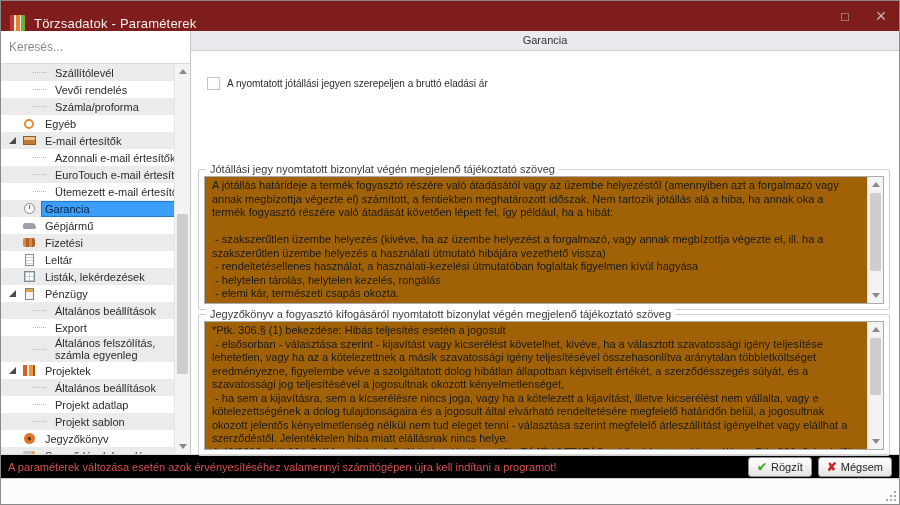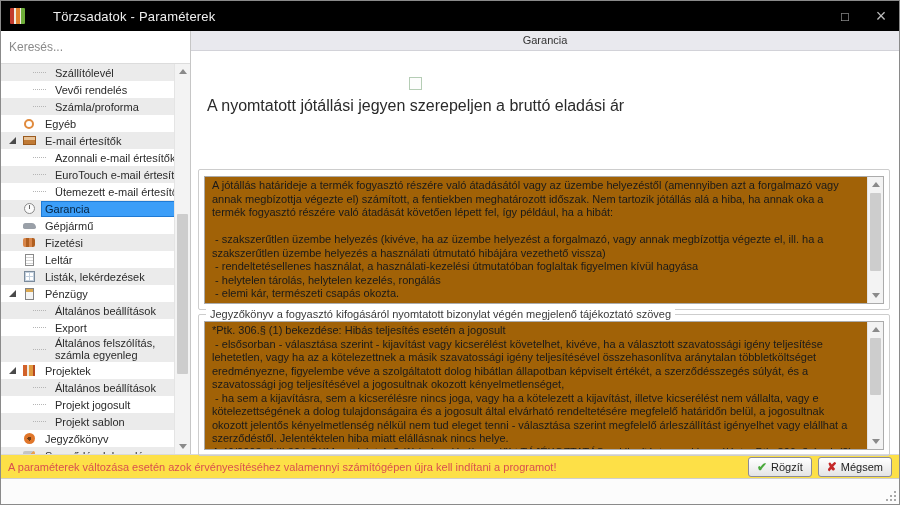--- a/index.html
+++ b/index.html
@@ -1,18 +1,18 @@
 <!DOCTYPE html>
 <html><head>
 <meta charset="utf-8">
 <style>
   html,body{margin:0;padding:0;background:#c9c9c9;font-family:"Liberation Sans",sans-serif;}
   .window{position:relative;width:900px;height:505px;box-sizing:border-box;border:1px solid #8a8a8a;background:#fff;overflow:hidden;}
   
-  .titlebar{height:30px;background:#000000;display:flex;align-items:center;gap:19px;}
+  .titlebar{height:30px;background:#7f1d1d;display:flex;align-items:flex-end;}
   .app-icon{width:15px;height:16px;margin-left:9px;border-radius:1px;
     background:linear-gradient(90deg,#c23b2e 0 4px,#f0ece0 4px 6px,#e0812f 6px 10px,#f0ece0 10px 11px,#6fae3a 11px 15px);}
   .title{color:#efefef;font-size:13px;margin-left:9px;letter-spacing:.2px;}
   .winbtns{margin-left:auto;display:flex;height:100%;}
   .winbtn{width:36px;height:100%;display:flex;align-items:center;justify-content:center;color:#bdbdbd;font-size:13px;cursor:default;}
   .winbtn.close{font-size:18px;}
   
   .frame{display:flex;height:423px;}
   .sidebar{width:190px;box-sizing:border-box;border-right:1px solid #c6c6c6;display:flex;flex-direction:column;background:#fff;}
   .search{height:26px;box-sizing:border-box;border:none;border-bottom:1px solid #dcdcdc;outline:none;padding:16px 8px;font-size:12px;color:#555;font-family:"Liberation Sans",sans-serif;}
@@ -47,30 +47,30 @@
   .vsb{width:15px;background:#f3f3f3;position:relative;flex:0 0 15px;border-left:1px solid #e4e4e4;}
   .sb-btn{height:15px;display:flex;align-items:center;justify-content:center;}
   .sb-btn.down{position:absolute;bottom:0;left:0;right:0;}
   .tri-up{width:0;height:0;border-left:4px solid transparent;border-right:4px solid transparent;border-bottom:5px solid #8a8a8a;}
   .tri-down{width:0;height:0;border-left:4px solid transparent;border-right:4px solid transparent;border-top:5px solid #8a8a8a;}
   .sb-thumb{position:absolute;left:2px;right:2px;background:#cdcdcd;border-radius:1px;}
   
   .main{flex:1;display:flex;flex-direction:column;background:#fff;min-width:0;}
   .main-header{height:19px;line-height:19px;background:#e9e9ee;border-bottom:1px solid #d2d2d8;text-align:center;font-size:11px;color:#333;}
   .content{flex:1;position:relative;}
-  .cbrow{position:absolute;top:26px;left:16px;display:flex;align-items:center;gap:7px;font-size:16px;color:#2a2a2a;flex-direction:column;}
+  .cbrow{position:absolute;top:26px;left:16px;display:flex;align-items:center;gap:7px;font-size:10px;color:#2a2a2a;}
   .cb{width:13px;height:13px;box-sizing:border-box;border:1px solid #b5cdb5;background:#fdfdfd;}
   .groupbox{position:absolute;left:7px;right:9px;border:1px solid #cdcdcd;border-radius:2px;}
   .gb1{top:118px;height:139px;}
   .gb2{top:263px;height:140px;padding-left:7px;}
   .gb-label{position:absolute;top:-7px;left:7px;background:#fff;padding:0 4px;font-size:11px;color:#3a3a3a;white-space:nowrap;}
   .gb-body{position:absolute;left:5px;right:5px;top:6px;bottom:5px;border:1px solid #ababab;display:flex;background:#a16207;}
   .tb-text{flex:1;padding:2px 7px;font-size:11px;line-height:13.5px;color:#1a1a1a;white-space:pre-wrap;overflow:hidden;min-width:0;}
   
-  .warnband{height:24px;background:#fde047;border-top:1px solid #dadada;display:flex;align-items:center;padding:0 7px;box-sizing:border-box;}
+  .warnband{height:24px;background:#000000;border-top:1px solid #dadada;display:flex;align-items:center;padding:0 7px;box-sizing:border-box;}
   .warn{font-size:11px;color:#d94f4f;}
   .btns{margin-left:auto;display:flex;gap:6px;}
   .btn{height:20px;min-width:62px;border:1px solid #8a8a9a;border-radius:3px;background:linear-gradient(#ffffff,#e4e4e4);
     font-size:11px;display:inline-flex;align-items:center;justify-content:center;gap:4px;padding:0 8px;color:#222;font-family:"Liberation Sans",sans-serif;}
   .ok-ic{color:#4aa93c;font-weight:bold;font-size:12px;}
   .x-ic{color:#c42828;font-weight:bold;font-size:12px;}
   
   .statusbar{height:26px;background:#fcfcfc;border-top:1px solid #cfcfcf;display:flex;align-items:center;padding-left:8px;position:relative;}
   .status-text{font-size:12px;font-weight:bold;color:#18186e;}
   .grip{position:absolute;right:3px;bottom:4px;width:2px;height:2px;background:#a9a9a9;
@@ -211,21 +211,21 @@
               <span class="tlabel">Projektek</span>
             </div>
           <div class="trow child">
               <span class="sp"></span>
               <span class="dash"></span>
               <span class="tlabel">Általános beállítások</span>
             </div>
           <div class="trow child">
               <span class="sp"></span>
               <span class="dash"></span>
-              <span class="tlabel">Projekt jogosult</span>
+              <span class="tlabel">Projekt adatlap</span>
             </div>
           <div class="trow child">
               <span class="sp"></span>
               <span class="dash"></span>
               <span class="tlabel">Projekt sablon</span>
             </div>
           <div class="trow">
               <span class="sp"></span>
               <span class="ti">
                 <i class="ic-complaint"></i>
@@ -255,20 +255,21 @@
     <div class="main">
       <div class="main-header">Garancia</div>
       <div class="content">
 
         <label class="cbrow">
           <span class="cb"></span>
           <span>A nyomtatott jótállási jegyen szerepeljen a bruttó eladási ár</span>
         </label>
 
         <div class="groupbox gb1">
+          <span class="gb-label">Jótállási jegy nyomtatott bizonylat végén megjelenő tájékoztató szöveg</span>
           <div class="gb-body">
             <div class="tb-text">A jótállás határideje a termék fogyasztó részére való átadásától vagy az üzembe helyezéstől (amennyiben azt a forgalmazó vagy annak megbízottja végezte el) számított, a fentiekben meghatározott időszak. Nem tartozik jótállás alá a hiba, ha annak oka a termék fogyasztó részére való átadását követően lépett fel, így például, ha a hibát:
 
  - szakszerűtlen üzembe helyezés (kivéve, ha az üzembe helyezést a forgalmazó, vagy annak megbízottja végezte el, ill. ha a szakszerűtlen üzembe helyezés a használati útmutató hibájára vezethető vissza)
  - rendeltetésellenes használat, a használati-kezelési útmutatóban foglaltak figyelmen kívül hagyása
  - helytelen tárolás, helytelen kezelés, rongálás
  - elemi kár, természeti csapás okozta.</div>
             <div class="vsb">
               <div class="sb-btn">
                   <i class="tri-up"></i>

